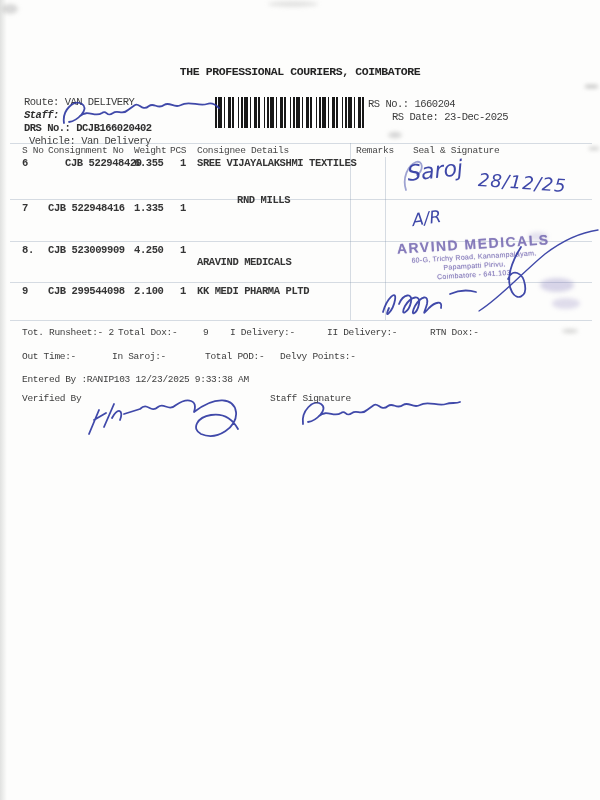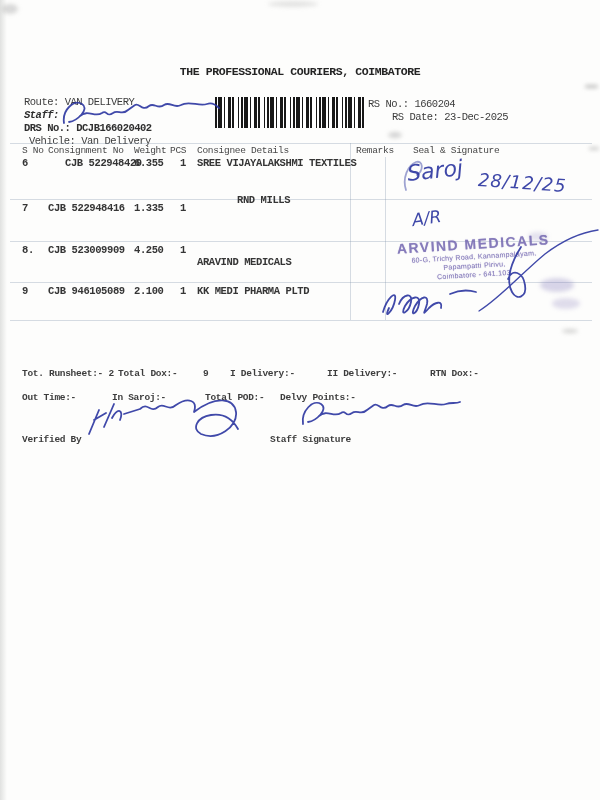--- a/index.html
+++ b/index.html
@@ -4,21 +4,21 @@
 <style>
   html,body{margin:0;padding:0;background:#ffffff;}
   .page{position:relative;width:600px;height:800px;background:#fdfdfc;overflow:hidden;
         font-family:"Liberation Mono","DejaVu Sans Mono",monospace;color:#3a3a3a;}
   .abs{position:absolute;white-space:pre;}
   .title{font-size:11.5px;font-weight:700;letter-spacing:-0.4px;color:#242424;width:600px;text-align:center;}
   .meta{font-size:10.5px;letter-spacing:-0.5px;color:#3c3c3c;}
   .bold{font-weight:700;color:#2e2e2e;}
   .thead{font-size:9.5px;letter-spacing:-0.3px;color:#474747;}
   .cell{font-size:10.5px;font-weight:700;letter-spacing:-0.4px;color:#353535;}
-  .sum{font-size:9.5px;font-weight:700;letter-spacing:-0.3px;color:#3d3d3d;margin-top:41px;}
+  .sum{font-size:9.5px;font-weight:400;letter-spacing:-0.3px;color:#3d3d3d;}
   .hand{font-family:"DejaVu Sans",sans-serif;font-style:italic;color:#2b35a0;opacity:.9;}
   .gridline{position:absolute;background:rgba(130,148,170,0.32);}
   .barcode{position:absolute;left:215px;top:97px;width:150px;height:31px;
     background:repeating-linear-gradient(90deg,
       #181818 0 2px,#fff 2px 3px,#181818 3px 7px,#fff 7px 9px,
       #181818 9px 10px,#fff 10px 13px,#181818 13px 16px,#fff 16px 17px,
       #181818 17px 19px,#fff 19px 23px,#181818 23px 24px,#fff 24px 26px);}
   .stamp{position:absolute;left:381px;top:236px;width:186px;transform:rotate(-3.5deg);
     color:#766ab2;opacity:.88;text-align:center;font-family:"Liberation Sans","DejaVu Sans",sans-serif;
     text-shadow:0 0 1px rgba(118,106,178,.55);}
@@ -81,21 +81,21 @@
   <div class="abs cell" style="left:180px;top:202px;">1</div>
   <div class="abs cell" style="left:197px;top:194px;padding-left:40px;">RND MILLS</div>
 
   <div class="abs cell" style="left:22px;top:244px;">8.</div>
   <div class="abs cell" style="left:48px;top:244px;">CJB 523009909</div>
   <div class="abs cell" style="left:134px;top:244px;">4.250</div>
   <div class="abs cell" style="left:180px;top:244px;">1</div>
   <div class="abs cell" style="left:197px;top:256px;">ARAVIND MEDICALS</div>
 
   <div class="abs cell" style="left:22px;top:285px;">9</div>
-  <div class="abs cell" style="left:48px;top:285px;">CJB 946105089</div>
+  <div class="abs cell" style="left:48px;top:285px;">CJB 299544098</div>
   <div class="abs cell" style="left:134px;top:285px;">2.100</div>
   <div class="abs cell" style="left:180px;top:285px;">1</div>
   <div class="abs cell" style="left:197px;top:285px;">KK MEDI PHARMA PLTD</div>
 
   <div class="abs hand" style="left:407px;top:158px;font-size:22px;transform:rotate(-6deg);">Saroj</div>
   <div class="abs hand" style="left:478px;top:172px;font-size:18px;transform:rotate(4deg);letter-spacing:1px;">28/12/25</div>
   <div class="abs hand" style="left:412px;top:208px;font-size:17px;transform:rotate(-8deg);">A/R</div>
 
   <div class="stamp">
     <div class="l1">ARVIND MEDICALS</div>
@@ -124,17 +124,18 @@
   <div class="abs sum" style="left:203px;top:327px;">9</div>
   <div class="abs sum" style="left:230px;top:327px;">I Delivery:-</div>
   <div class="abs sum" style="left:327px;top:327px;">II Delivery:-</div>
   <div class="abs sum" style="left:430px;top:327px;">RTN Dox:-</div>
 
   <div class="abs sum" style="left:22px;top:351px;">Out Time:-</div>
   <div class="abs sum" style="left:112px;top:351px;">In Saroj:-</div>
   <div class="abs sum" style="left:205px;top:351px;">Total POD:-</div>
   <div class="abs sum" style="left:280px;top:351px;">Delvy Points:-</div>
 
+  <div class="abs sum" style="left:22px;top:374px;">Entered By :RANIP103 12/23/2025 9:33:38 AM</div>
 
   <div class="abs sum" style="left:22px;top:393px;">Verified By</div>
   <div class="abs sum" style="left:270px;top:393px;">Staff Signature</div>
 
 </div>
 
 </body></html>

